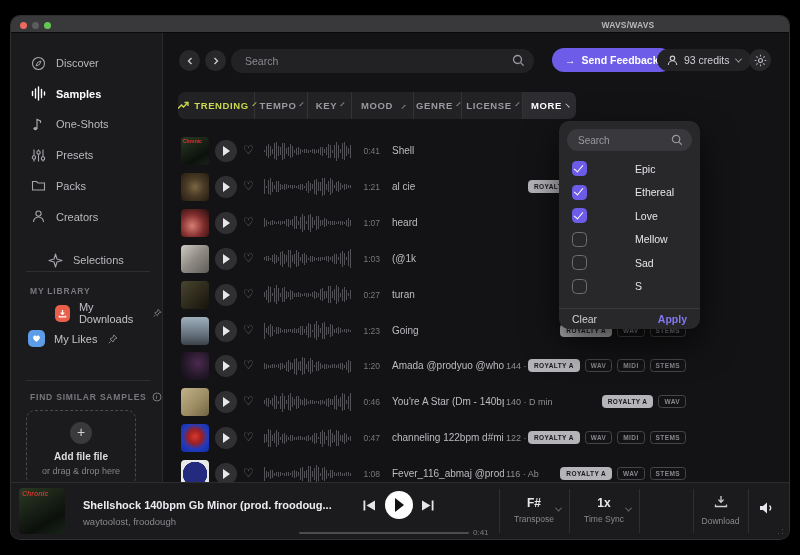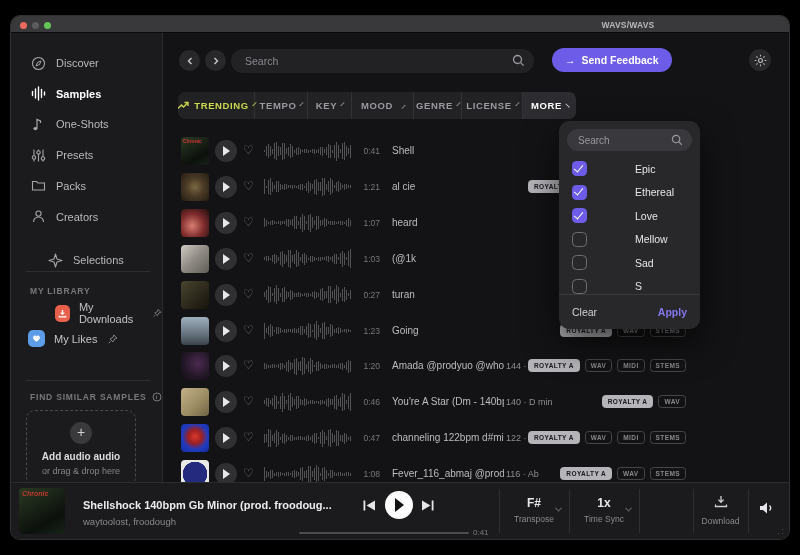--- a/index.html
+++ b/index.html
@@ -103,21 +103,21 @@
   #dd-search input { position:absolute; left:11px; top:0; width:95px; height:100%; background:transparent;
     border:none; outline:none; color:#e0e0e4; font-size:10px; font-family:inherit; }
   #dd-search input::placeholder { color:#98989e; }
   #dd-options { position:absolute; left:0; top:36px; right:0; height:149px; overflow:hidden; }
   .opt { display:flex; align-items:center; gap:10px; height:23.5px; padding-left:13px; cursor:pointer; }
   .opt .cb { width:15px; height:15px; border-radius:4.5px; border:1.5px solid #6d6d72; position:relative; }
   .opt .cb.on { border:none; }
   .opt .cb.on::after { content:""; position:absolute; left:4px; top:1.5px; width:4px; height:8px;
     border-right:1.8px solid #fff; border-bottom:1.8px solid #fff; transform:rotate(40deg); }
   .opt .opt-label { font-size:10.5px; color:#e6e6ea;margin-left:38px; }
-  #dd-footer { position:absolute; left:0; bottom:0; width:100%; height:35px; border-top:1px solid #3a3a3e;
+  #dd-footer { position:absolute; left:0; bottom:0; width:100%; height:21px; border-top:1px solid #3a3a3e;
     display:flex; align-items:center; justify-content:space-between; padding:0 13px; }
   #dd-clear { font-size:10.5px; color:#d2d2d6; cursor:pointer; }
   #dd-apply { font-size:10.5px; font-weight:bold; cursor:pointer; }
   
   #player { position:absolute; left:0; bottom:0; width:100%; height:57px; background:#1b1b1d;
     border-top:1px solid #2d2d2f; z-index:40; }
   #p-art { position:absolute; left:8px; top:5px; width:46px; height:46px; border-radius:4px; overflow:hidden; }
   #p-art .art-txt { position:absolute; left:3px; top:2px; font-size:7px; color:#c23a2e; font-weight:bold; font-style:italic; }
   #p-title { position:absolute; left:72px; top:16px; width:270px; font-size:11px; font-weight:bold;
     color:#ececf0; white-space:nowrap; overflow:hidden; }
@@ -258,21 +258,21 @@
     <div class="side-div" style="top:347px"></div>
     <div class="side-head" style="top:359px;display:flex;align-items:center;gap:5px">
       <span>FIND SIMILAR SAMPLES</span>
       <svg width="10" height="10" viewBox="0 0 10 10">
           <circle cx="5" cy="5" r="4" fill="none" stroke="#78787d"></circle>
           <text x="5" y="7.4" text-anchor="middle" font-size="6" fill="#78787d">i</text>
         </svg>
     </div>
     <div id="dropzone">
       <div class="plus">+</div>
-      <div class="l1">Add audio audio</div>
+      <div class="l1">Add file file</div>
       <div class="l2">or drag &amp; drop here</div>
     </div>
   </div>
 
   <div id="main">
     <button class="circle-btn" style="left:15px;top:17px">
       <svg width="8" height="8" viewBox="0 0 8 8">
           <path d="M5.5 1 L2.5 4 L5.5 7" fill="none" stroke="#c9c9ce" stroke-width="1.4"></path>
         </svg>
     </button>
@@ -285,20 +285,28 @@
       <input type="text" placeholder="Search" style="">
       <svg class="mag" width="13" height="13" viewBox="0 0 13 13">
         <circle cx="5.5" cy="5.5" r="4" fill="none" stroke="#9a9aa0" stroke-width="1.3"></circle>
         <line x1="8.6" y1="8.6" x2="11.6" y2="11.6" stroke="#9a9aa0" stroke-width="1.3"></line>
       </svg>
     </div>
     <button id="feedback-btn" style="background: rgb(108, 92, 231);">
       <span>→</span>
       <span>Send Feedback</span>
     </button>
+    <div id="credits-pill">
+      <svg width="11" height="11" viewBox="0 0 11 11">
+        <circle cx="5.5" cy="3.3" r="2.2" fill="none" stroke="#cfcfd4" stroke-width="1.1"></circle>
+        <path d="M1.3 10 a4.2 4.2 0 0 1 8.4 0" fill="none" stroke="#cfcfd4" stroke-width="1.1"></path>
+      </svg>
+      <span>93 credits</span>
+      <span class="chev down"></span>
+    </div>
     <button class="circle-btn" id="gear-btn">
       <svg width="13" height="13" viewBox="0 0 14 14">
           <g fill="none" stroke="#b9b9be" stroke-width="1.2">
         <circle cx="7" cy="7" r="2.1"></circle>
         <g id="spokes">
               <line x1="7" y1="0.8" x2="7" y2="2.6"></line>
               <line x1="7" y1="11.4" x2="7" y2="13.2"></line>
               <line x1="0.8" y1="7" x2="2.6" y2="7"></line>
               <line x1="11.4" y1="7" x2="13.2" y2="7"></line>
               <line x1="2.6" y1="2.6" x2="3.9" y2="3.9"></line>

